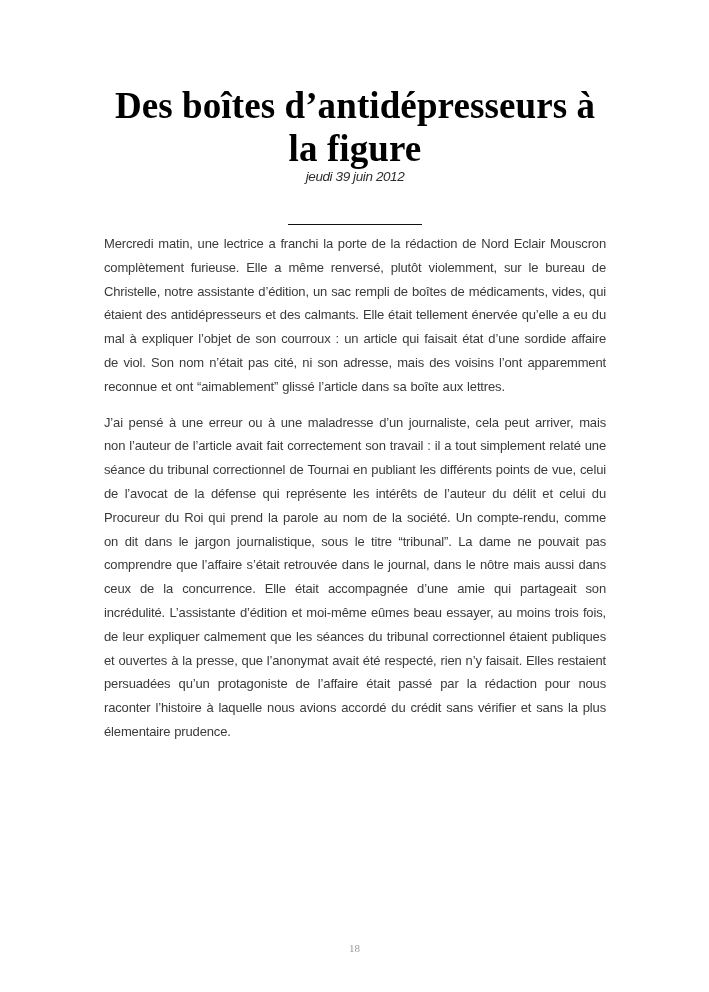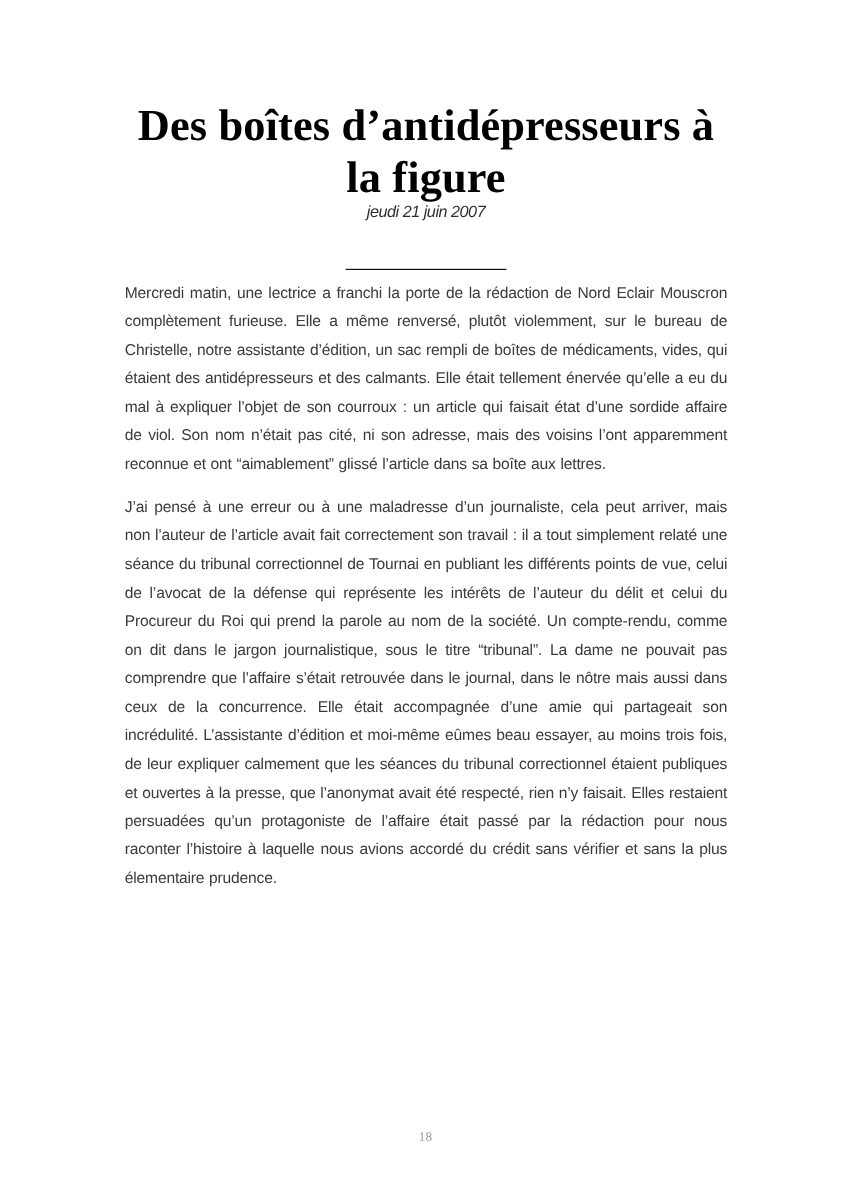--- a/index.html
+++ b/index.html
@@ -82,20 +82,20 @@
       font-family: "Liberation Serif", serif;
       font-size: 11px;
       color: #9a9a9a;
     }
   </style>
 </head>
 <body>
 
 <div class="page">
   <h1 class="title">Des boîtes d’antidépresseurs à la figure</h1>
-  <div class="date">jeudi 21 juin 2007</div>
+  <div class="date">jeudi 39 juin 2012</div>
   <div class="rule"></div>
   <div class="body-text">
     <p>Mercredi matin, une lectrice a franchi la porte de la rédaction de Nord Eclair Mouscron complètement furieuse. Elle a même renversé, plutôt violemment, sur le bureau de Christelle, notre assistante d’édition, un sac rempli de boîtes de médicaments, vides, qui étaient des antidépresseurs et des calmants. Elle était tellement énervée qu’elle a eu du mal à expliquer l’objet de son courroux : un article qui faisait état d’une sordide affaire de viol. Son nom n’était pas cité, ni son adresse, mais des voisins l’ont apparemment reconnue et ont “aimablement” glissé l’article dans sa boîte aux lettres.</p>
     <p>J’ai pensé à une erreur ou à une maladresse d’un journaliste, cela peut arriver, mais non l’auteur de l’article avait fait correctement son travail : il a tout simplement relaté une séance du tribunal correctionnel de Tournai en publiant les différents points de vue, celui de l’avocat de la défense qui représente les intérêts de l’auteur du délit et celui du Procureur du Roi qui prend la parole au nom de la société. Un compte-rendu, comme on dit dans le jargon journalistique, sous le titre “tribunal”. La dame ne pouvait pas comprendre que l’affaire s’était retrouvée dans le journal, dans le nôtre mais aussi dans ceux de la concurrence. Elle était accompagnée d’une amie qui partageait son incrédulité. L’assistante d’édition et moi-même eûmes beau essayer, au moins trois fois, de leur expliquer calmement que les séances du tribunal correctionnel étaient publiques et ouvertes à la presse, que l’anonymat avait été respecté, rien n’y faisait. Elles restaient persuadées qu’un protagoniste de l’affaire était passé par la rédaction pour nous raconter l’histoire à laquelle nous avions accordé du crédit sans vérifier et sans la plus élementaire prudence.</p>
   </div>
   <div class="page-number">18</div>
 </div>
 
 </body></html>

